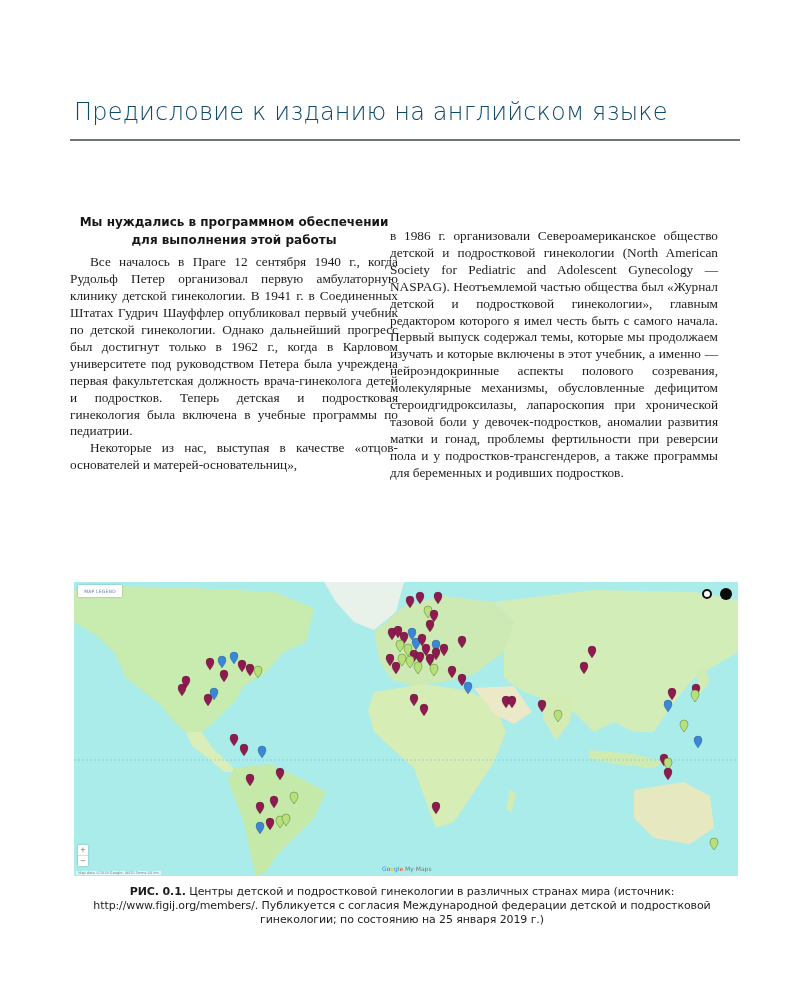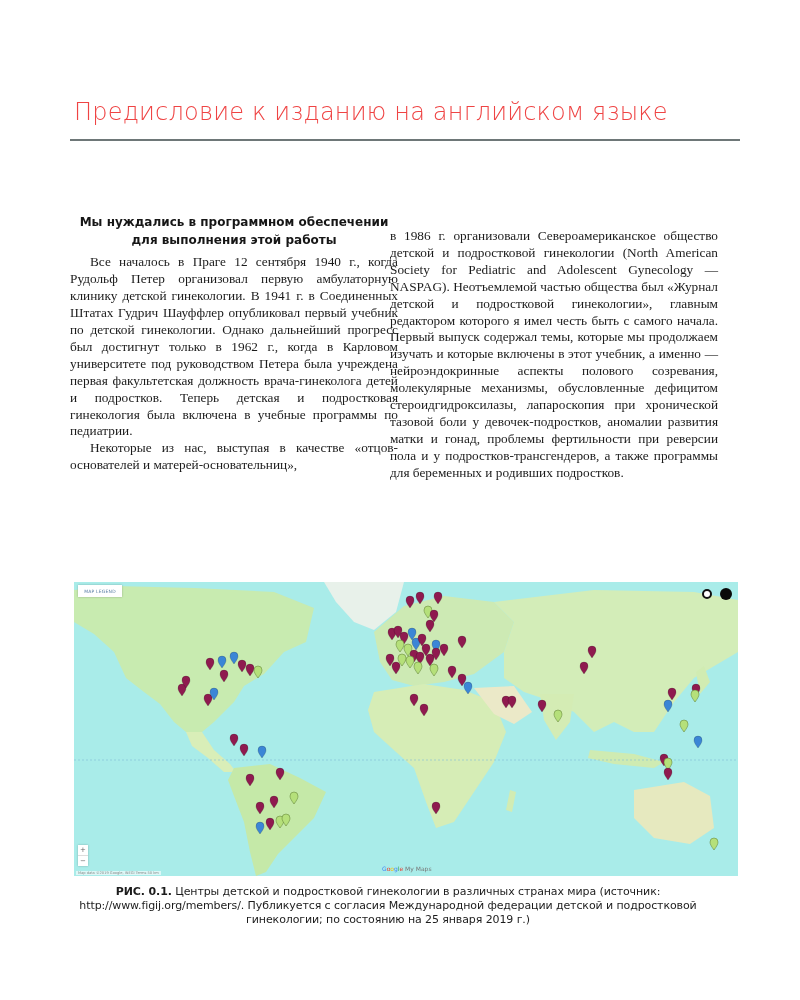--- a/index.html
+++ b/index.html
@@ -1,20 +1,20 @@
 <!DOCTYPE html>
 <html><head>
 <meta charset="utf-8">
 <style>
   html, body { margin: 0; padding: 0; background: #ffffff; }
   body { width: 800px; height: 1000px; position: relative; overflow: hidden; color: #1a1a1a; }
   .page-title {
     position: absolute; left: 74px; top: 98px; width: 670px;
     font-family: "DejaVu Sans", sans-serif; font-weight: 300; font-size: 24px;
-    letter-spacing: 0.2px; color: #ef4444; white-space: nowrap;
+    letter-spacing: 0.2px; color: #0c4a6e; white-space: nowrap;
   }
   .title-rule { position: absolute; left: 70px; top: 139px; width: 670px; height: 2px; background: #6e7778; }
   .col { position: absolute; top: 213px; width: 328px; font-family: "Liberation Serif", serif; font-size: 13.3px; line-height: 16.9px; text-align: justify; color: #1b1b1b; }
   .col-left { left: 70px; }
   .col-right { left: 390px; top: 228px; }
   .section-heading { font-family: "DejaVu Sans", sans-serif; font-weight: bold; font-size: 12px; line-height: 18.2px; margin: 0 0 5px 0; text-align: center; color: #161616; }
   .col p { margin: 0; text-indent: 0; }
   .col p.indent { text-indent: 20px; font-family: Liberation Serif, serif; }
   .map { position: absolute; left: 74px; top: 582px; width: 664px; height: 294px; background: #a9ece9; overflow: hidden; }
   .map svg { display: block; }
@@ -22,21 +22,21 @@
   .map-ctrls { position: absolute; right: 6px; top: 6px; display: flex; gap: 8px; align-items: center; }
   .ctrl-grid { width: 6px; height: 6px; background-image: radial-gradient(#444 40%, transparent 41%); background-size: 2px 2px; }
   .ctrl-ring { width: 6px; height: 6px; border: 2px solid #111; border-radius: 50%; background: #fff; }
   .ctrl-full { width: 12px; height: 12px; border-radius: 50%; background: #0a0a0a; }
   .zoom-ctrl { position: absolute; left: 4px; bottom: 10px; width: 10px; background: #fff; box-shadow: 0 0 2px rgba(0,0,0,0.25); font-family: "DejaVu Sans", sans-serif; font-size: 7px; color: #666; text-align: center; }
   .zoom-ctrl div { height: 10px; line-height: 10px; }
   .zoom-ctrl div + div { border-top: 1px solid #ddd; }
   .map-attrib { position: absolute; left: 2px; bottom: 1px; font-family: "DejaVu Sans", sans-serif; font-size: 3.6px; color: #8a8a8a; background: rgba(255,255,255,0.6); padding: 0 2px; white-space: nowrap; }
   .google-mark { position: absolute; left: 308px; bottom: 4px; font-family: "DejaVu Sans", sans-serif; font-size: 6px; color: #777; white-space: nowrap; }
   .google-mark .g1 { color: #4285f4; } .google-mark .g2 { color: #ea4335; } .google-mark .g3 { color: #fbbc05; } .google-mark .g4 { color: #34a853; }
-  .caption { position: absolute; left: 52px; top: 885px; width: 672px; font-family: "DejaVu Sans", sans-serif; font-size: 11px; line-height: 14.2px; color: #1c1c1c; text-align: center; letter-spacing: -0.1px; }
+  .caption { position: absolute; left: 66px; top: 885px; width: 672px; font-family: "DejaVu Sans", sans-serif; font-size: 11px; line-height: 14.2px; color: #1c1c1c; text-align: center; letter-spacing: -0.1px; }
   .caption .cap-label { font-weight: bold; }
 </style>
 </head>
 <body>
 
 <div class="page-title">Предисловие к изданию на английском языке</div>
 <div class="title-rule"></div>
 
 <div class="col col-left">
   <h2 class="section-heading">Мы нуждались в программном обеспечении для выполнения этой работы</h2>

